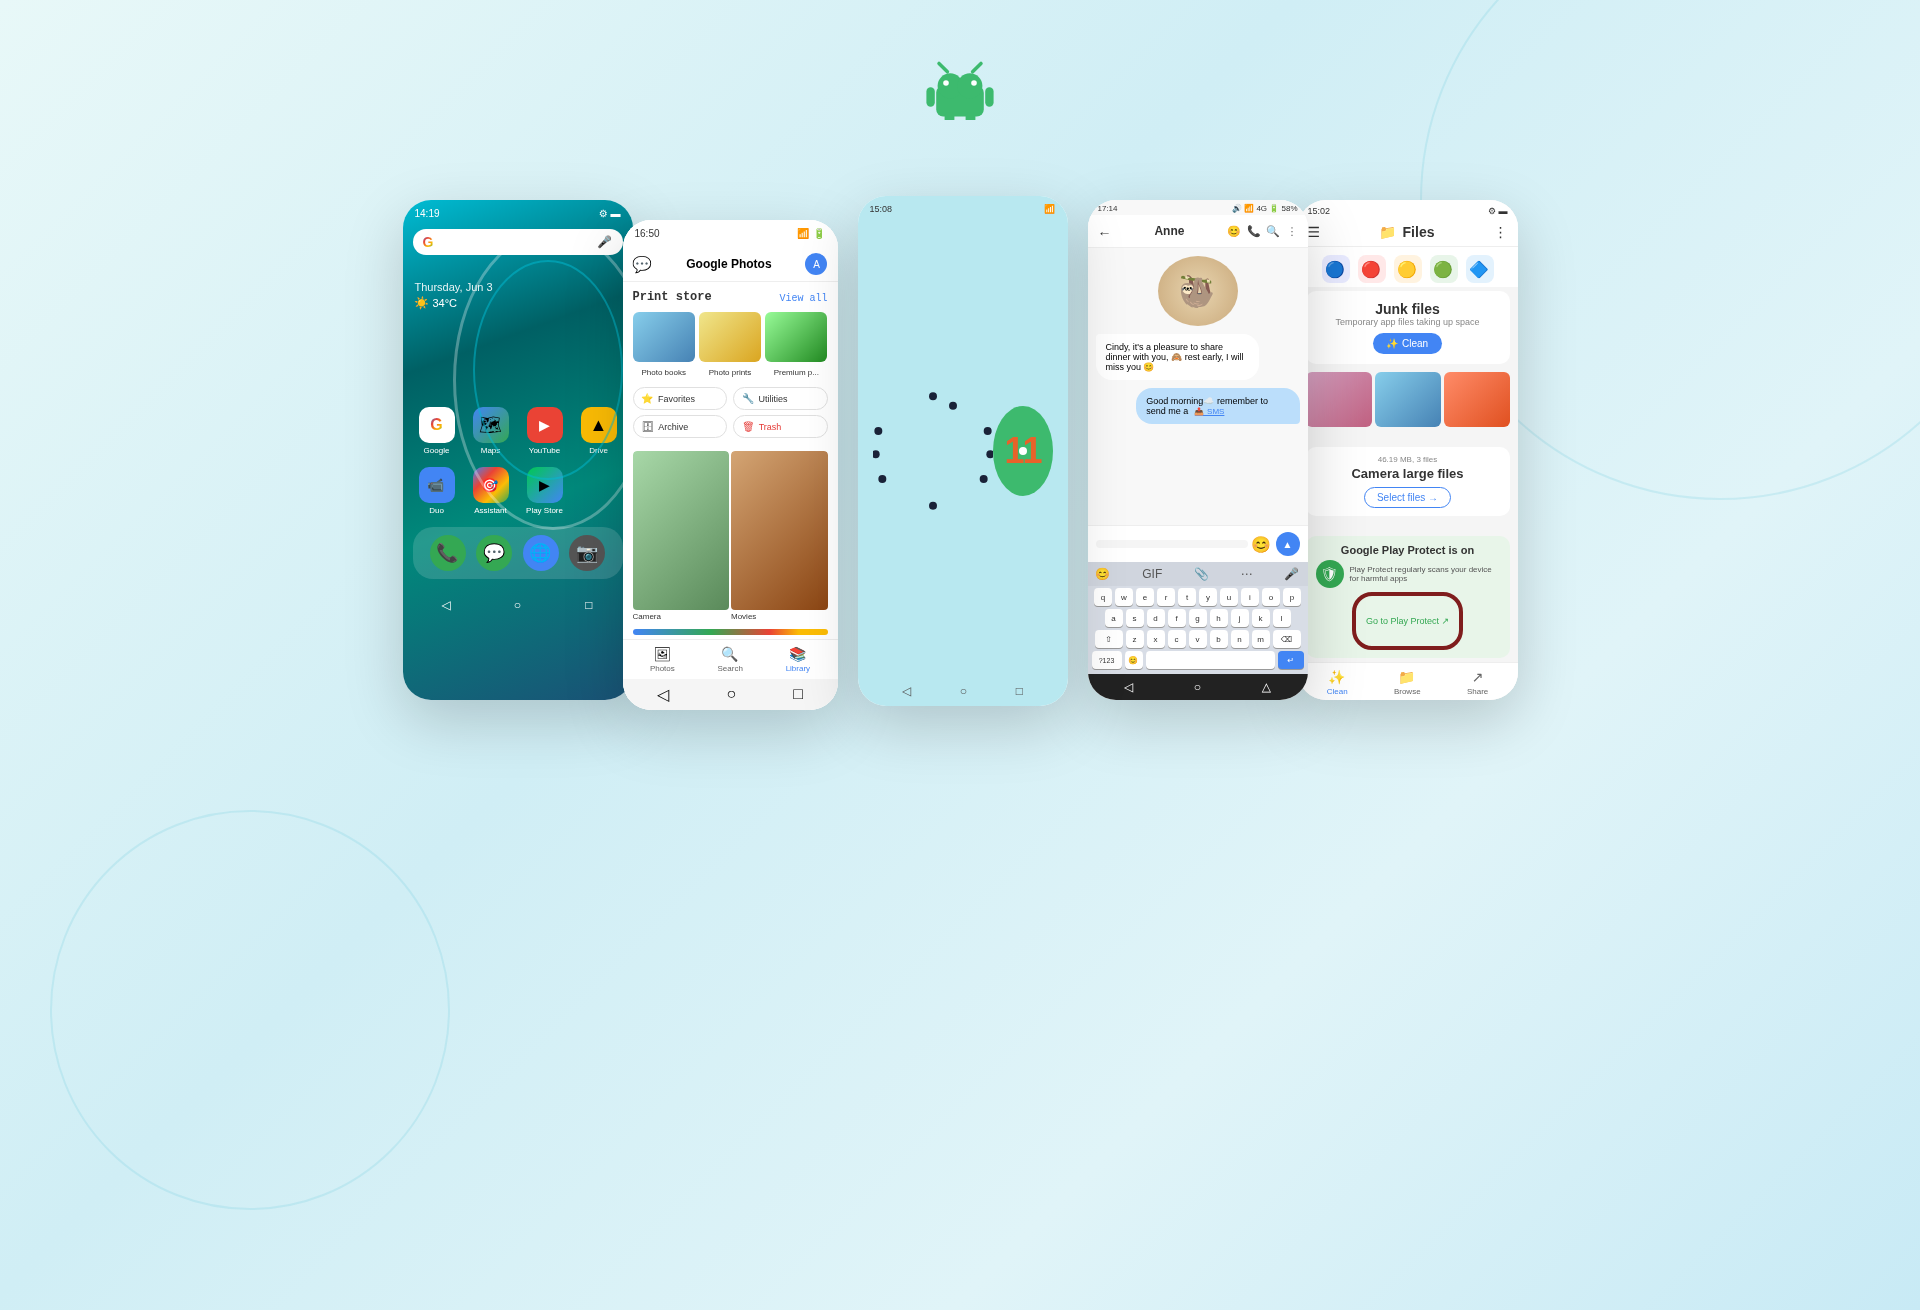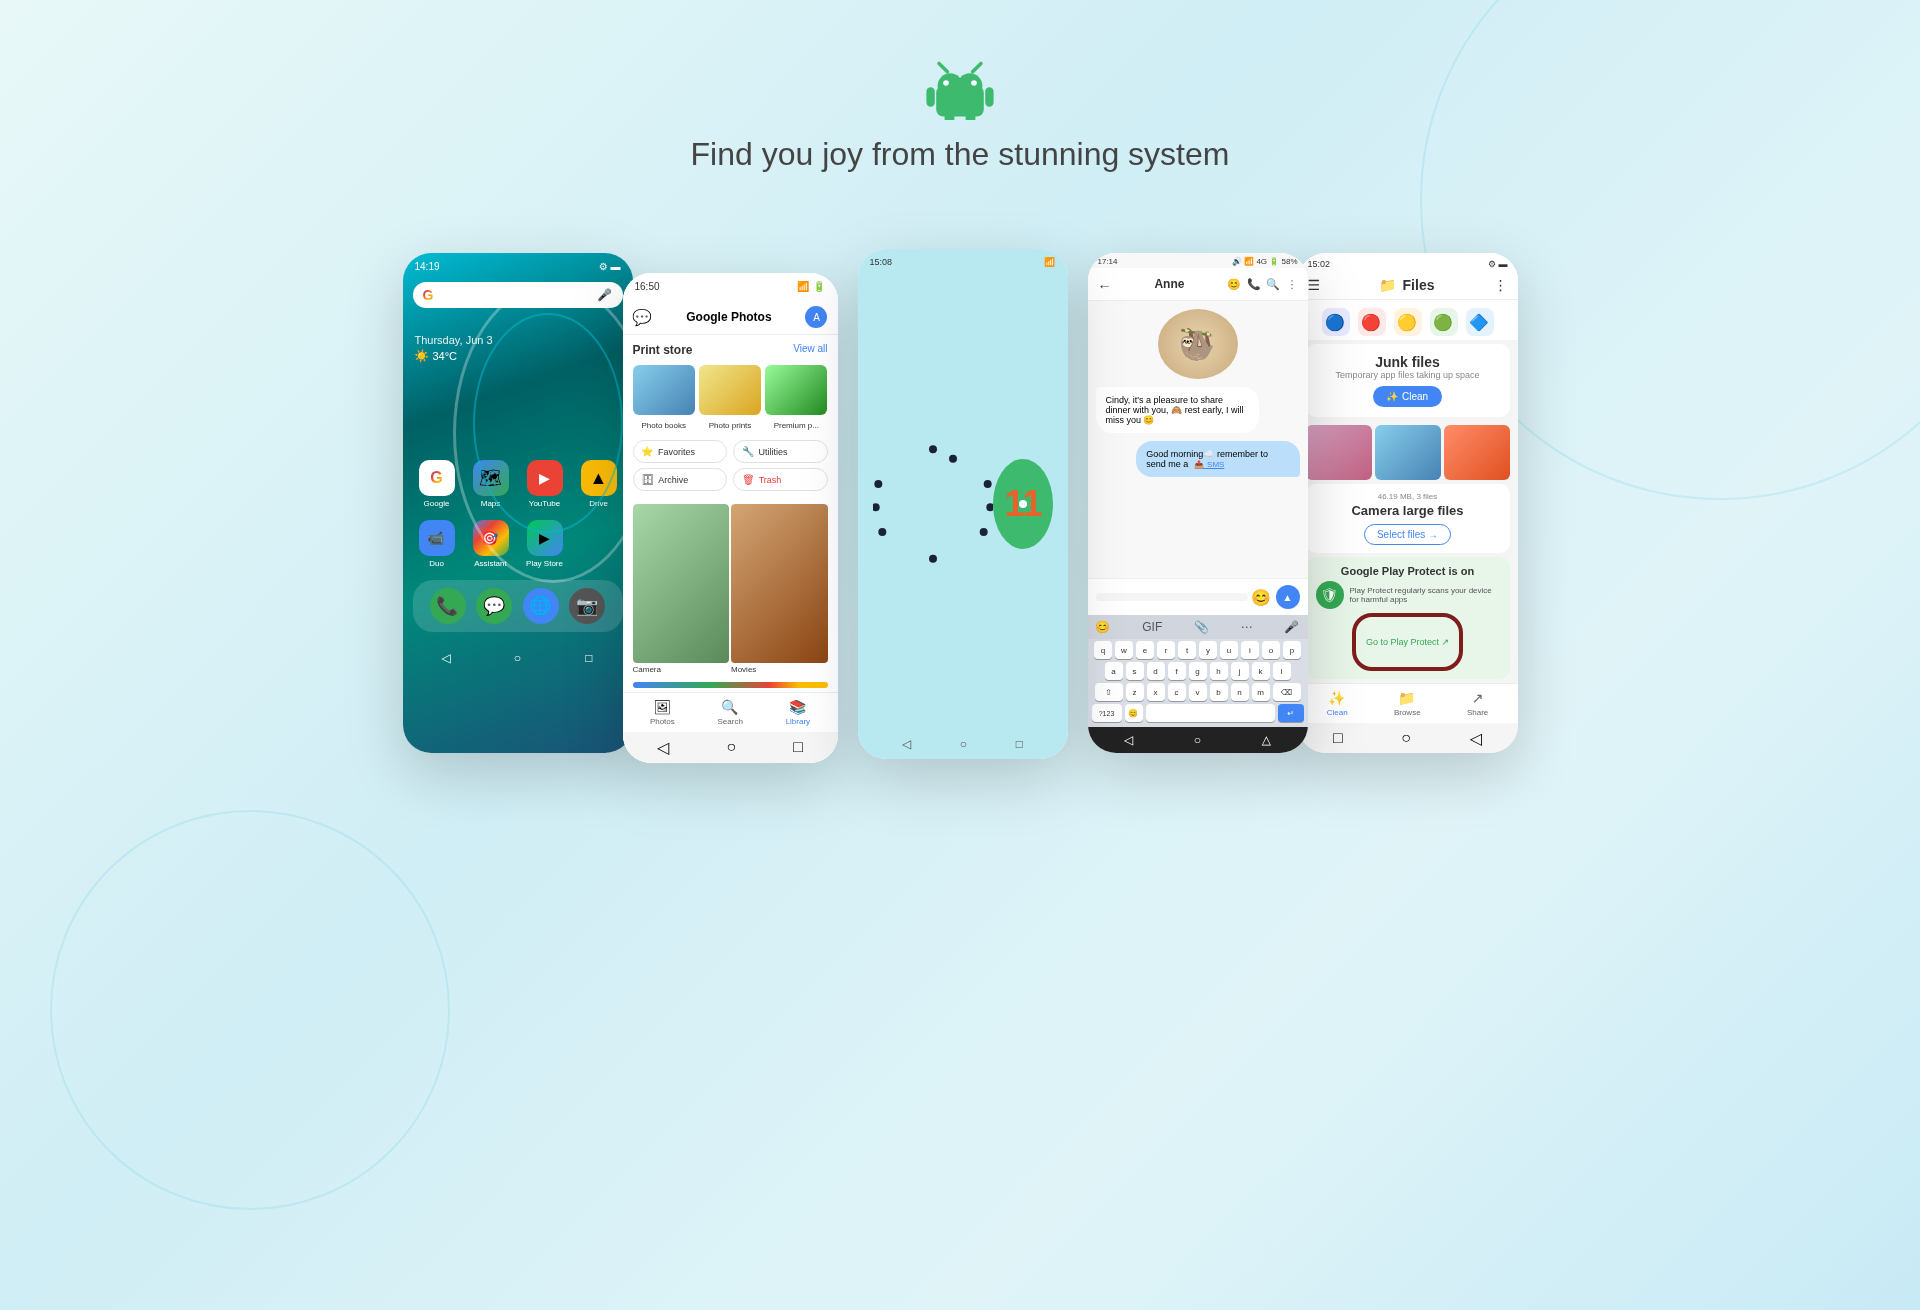--- a/index.html
+++ b/index.html
@@ -225,22 +225,23 @@
       background: #4285f4;
       display: flex;
       align-items: center;
       justify-content: center;
       color: white;
       font-size: 10px;
     }
     .print-store-header {
       display: flex;
       justify-content: space-between;
-      align-items: flex-start;
+      align-items: flex-end;
       padding: 8px 10px 4px;
+      font-family: Liberation Mono, monospace;
     }
     .print-store-title {
       font-size: 12px;
       font-weight: 600;
       color: #333;
     }
     .view-all {
       font-size: 10px;
       color: #4285f4;
     }
@@ -637,21 +638,21 @@
     .photo-thumb {
       flex: 1;
       height: 55px;
       border-radius: 6px;
     }
     .photo-girl1 { background: linear-gradient(135deg, #d4a0c0, #c06080); }
     .photo-girl2 { background: linear-gradient(135deg, #87ceeb, #4682b4); }
     .photo-girl3 { background: linear-gradient(135deg, #ff8c69, #e05020); }
     .large-files-section {
       background: white;
-      margin: 0 8px;
+      margin: 16px 8px;
       border-radius: 10px;
       padding: 8px 10px;
     }
     .large-files-count {
       font-size: 8px;
       color: #888;
       text-align: center;
       margin-bottom: 2px;
     }
     .large-files-title {
@@ -772,21 +773,20 @@
       <line x1="16" y1="8" x2="10" y2="2" stroke="#3dba6e" stroke-width="2.5" stroke-linecap="round"></line>
       <line x1="34" y1="8" x2="40" y2="2" stroke="#3dba6e" stroke-width="2.5" stroke-linecap="round"></line>
 
       <rect x="1" y="19" width="6" height="14" rx="3" fill="#3dba6e"></rect>
       <rect x="43" y="19" width="6" height="14" rx="3" fill="#3dba6e"></rect>
 
       <rect x="14" y="37" width="7" height="8" rx="3" fill="#3dba6e"></rect>
       <rect x="29" y="37" width="7" height="8" rx="3" fill="#3dba6e"></rect>
     </svg>
   </div>
-  <div class="header-subtitle">Find you joy from the stunning system</div>
 </div>
 
 <div class="phones-container">
 
   <div class="phone-frame phone1">
     <div class="phone1-bg">
       <div class="phone1-wave"></div>
       <div class="phone1-wave2"></div>
       <div class="status-bar">
         <span>14:19</span>

